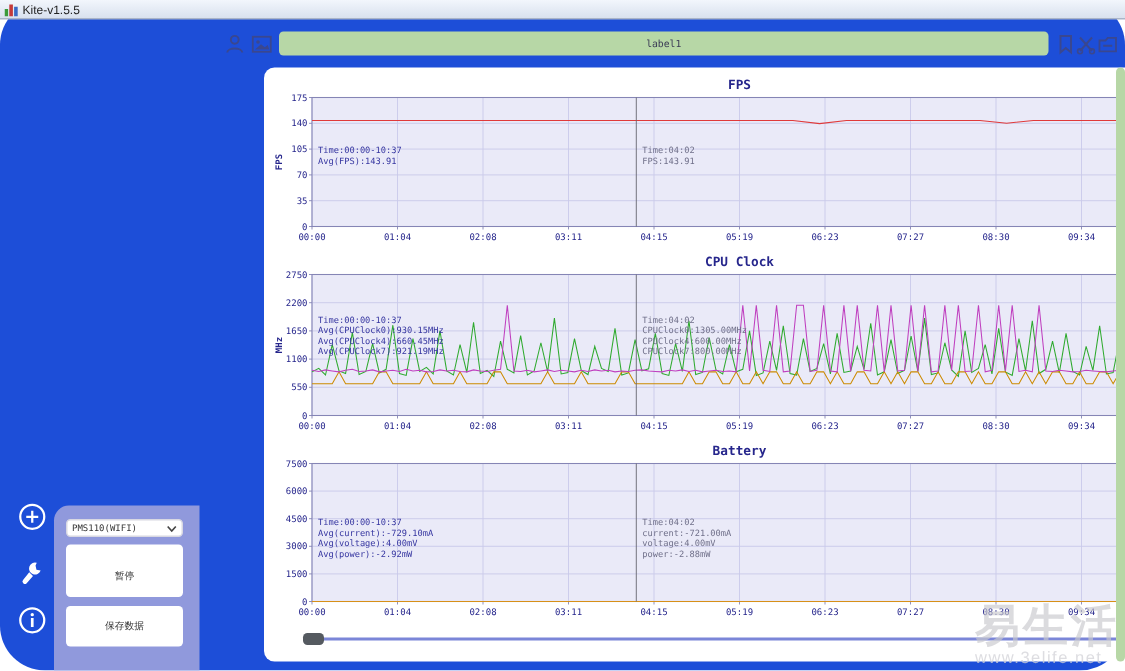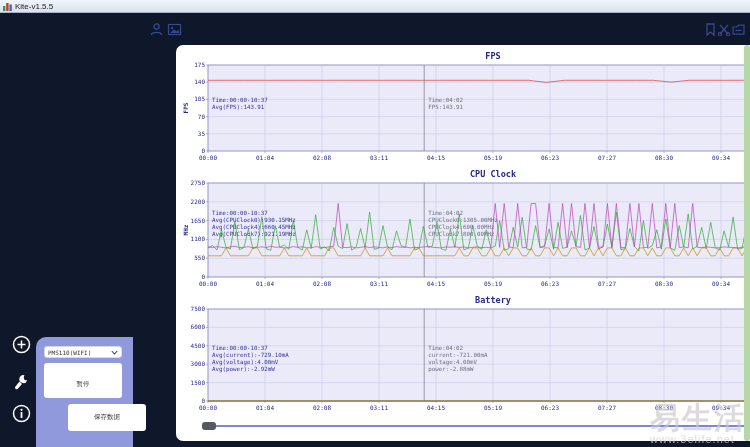--- a/index.html
+++ b/index.html
@@ -1,17 +1,17 @@
 <!DOCTYPE html>
 <html><head>
 <meta charset="utf-8">
 <style>
   * { margin:0; padding:0; box-sizing:border-box; }
   body { width:750px; height:447px; overflow:hidden; font-family:"Liberation Sans", sans-serif; }
-  #root { position:relative; width:750px; height:447px; background:#0f172a; }
+  #root { position:relative; width:750px; height:447px; background:#1d4ed8;border-radius:30px; }
 
   
   #titlebar { position:absolute; left:0; top:0; width:750px; height:13px;
     background:linear-gradient(#f2f6fc,#d9e1ee); border-bottom:1px solid #aab4c8;
     display:flex; align-items:center; padding-left:3px; gap:3px; }
   #titlebar .ttext { font-size:8px; color:#222; }
 
   
   .tb-icon { position:absolute; width:15px; height:15px; }
   #label-bar { position:absolute; left:186px; top:21px; width:513px; height:16px;
@@ -42,21 +42,21 @@
   .circle-btn { position:absolute; left:12px; width:19px; height:19px; }
   #side-select { position:absolute; left:44px; top:346px; width:78px; height:12px; background:#fff;
     border-radius:3px; border:1px solid #d8d8e2; display:flex; align-items:center; padding:0 3px;
     font-size:6px; color:#333; font-family:"DejaVu Sans Mono", monospace; cursor:default; }
   #side-select span { flex:1; }
   .side-btn { position:absolute; left:44px; width:78px; height:27px; background:#fff; border:none;
     border-radius:3px; font-size:6.5px; color:#333; font-family:"DejaVu Sans Mono", monospace;
     display:flex; align-items:center; justify-content:center; }
   #btn-start { top:363px; }
   #btn-pause { top:371px; }
-  #btn-save  { top:404px;margin-left:24px; }
+  #btn-save  { top:404px; }
 
   
   #watermark { position:absolute; right:4px; bottom:2px; text-align:left; pointer-events:none; }
   #watermark .wm-text { font-size:30px; font-weight:bold; color:rgba(200,200,205,0.66);
     letter-spacing:2px; line-height:30px; }
   #watermark .wm-url { font-size:11px; font-weight:normal; color:rgba(210,210,215,0.75); letter-spacing:1px; }
 </style>
 </head>
 <body>
 
@@ -74,20 +74,23 @@
   <svg class="tb-icon" style="left:149px; top:22px;" viewBox="0 0 15 15">
     <circle cx="7.5" cy="4.5" r="2.6" fill="none" stroke="#3a478f" stroke-width="1.3"></circle>
     <path d="M2.5 13 C2.5 9.5 12.5 9.5 12.5 13" fill="none" stroke="#3a478f" stroke-width="1.3"></path>
   </svg>
   <svg class="tb-icon" style="left:167px; top:22px;" viewBox="0 0 15 15">
     <rect x="1.5" y="2.5" width="12" height="10" fill="none" stroke="#3a478f" stroke-width="1.2"></rect>
     <circle cx="5" cy="6" r="1.2" fill="#3a478f"></circle>
     <path d="M3 11 L7 7.5 L9.5 9.5 L11.5 8 L12.5 11 Z" fill="#3a478f"></path>
   </svg>
 
+  <div id="label-bar">
+    <span>label1</span>
+  </div>
 
   <svg class="tb-icon" style="left:703px; top:22px;" viewBox="0 0 15 15">
     <path d="M4 2 h7 v11 l-3.5 -3 l-3.5 3 Z" fill="none" stroke="#3a478f" stroke-width="1.3"></path>
   </svg>
   <svg class="tb-icon" style="left:717px; top:22px;" viewBox="0 0 15 15">
     <line x1="3" y1="3" x2="11" y2="12" stroke="#3a478f" stroke-width="1.3"></line>
     <line x1="11" y1="3" x2="3" y2="12" stroke="#3a478f" stroke-width="1.3"></line>
     <circle cx="3" cy="12.2" r="1.6" fill="none" stroke="#3a478f" stroke-width="1.1"></circle>
     <circle cx="11" cy="12.2" r="1.6" fill="none" stroke="#3a478f" stroke-width="1.1"></circle>
   </svg>

